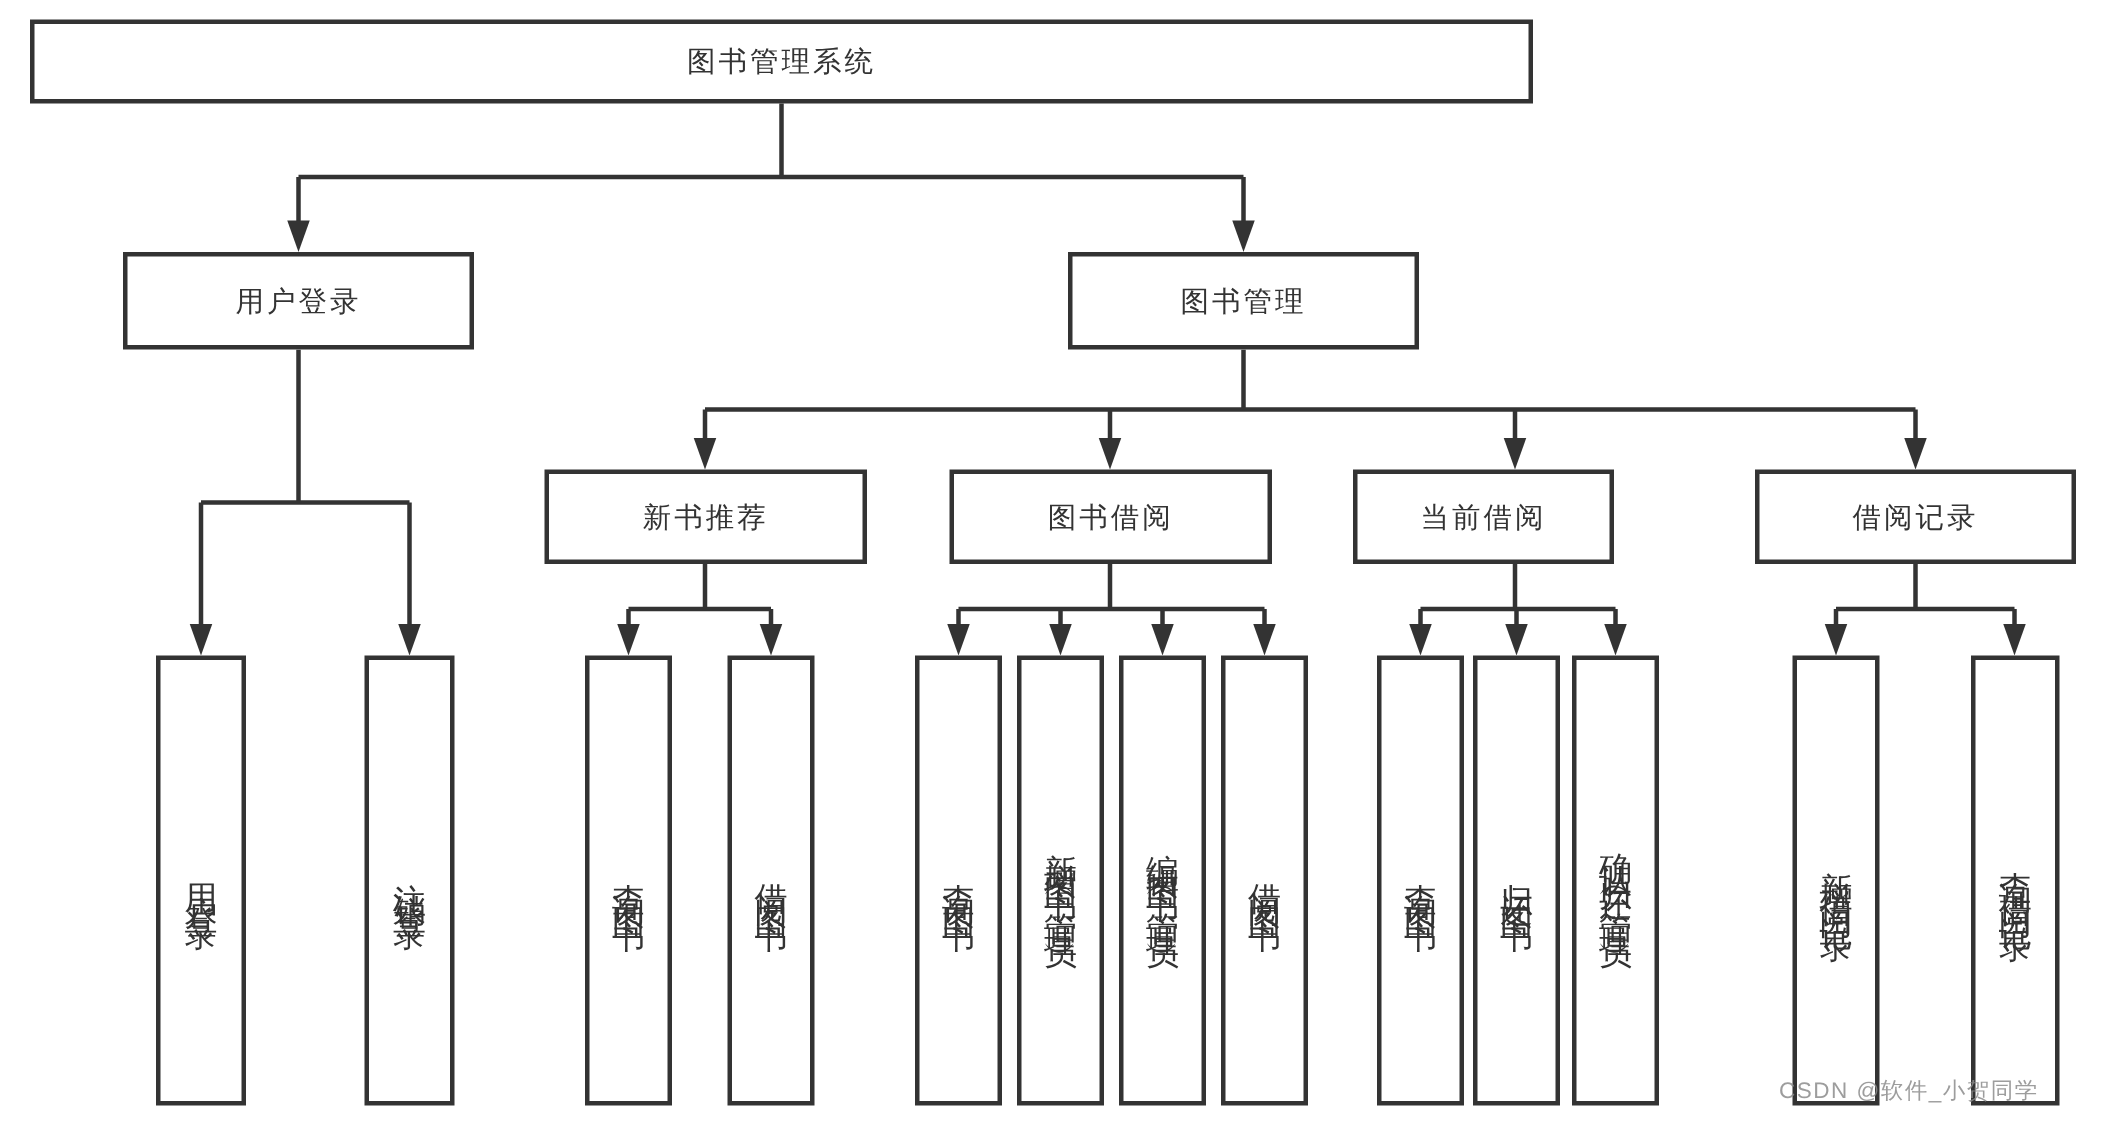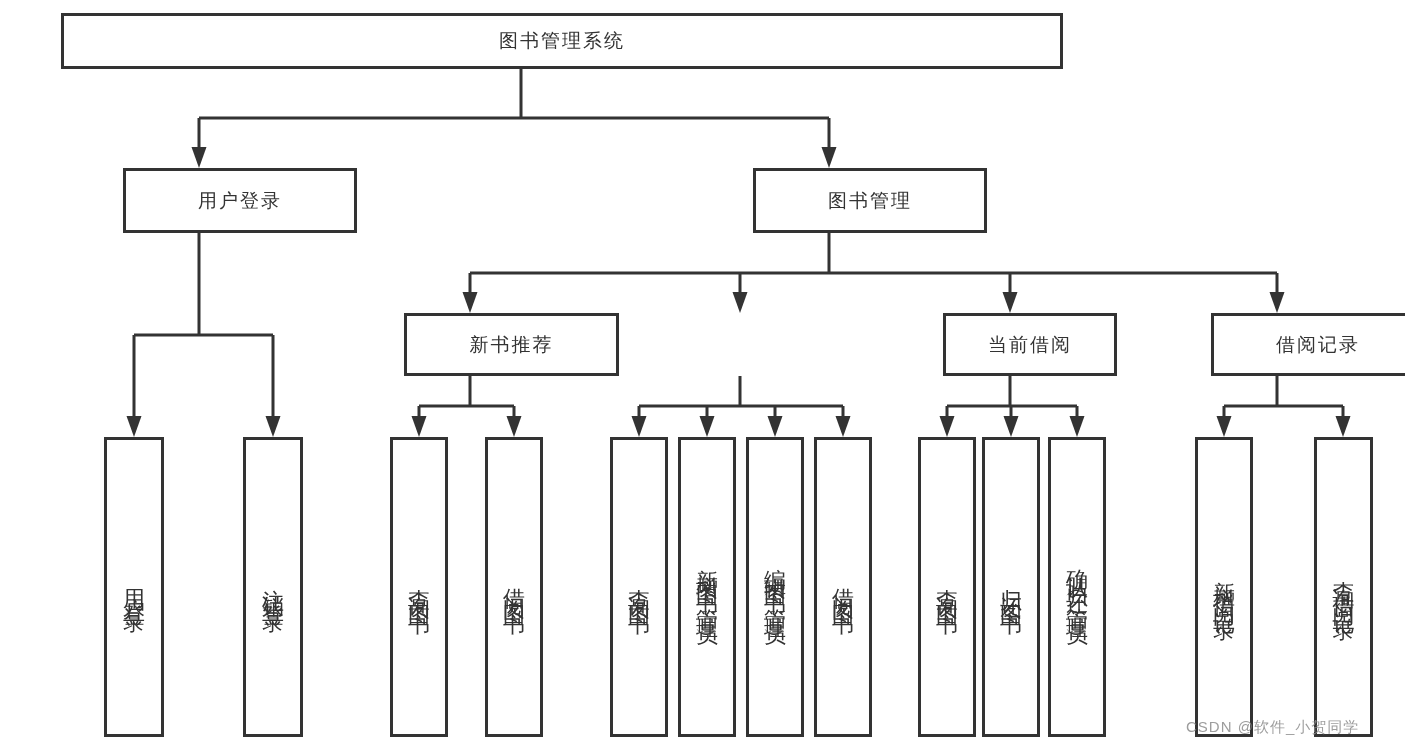--- a/index.html
+++ b/index.html
@@ -39,21 +39,20 @@
     color: #333333;
     display: flex;
     align-items: center;
     justify-content: center;
     text-align: center;
   }
   .h-node {
     font-size: 19px;
     letter-spacing: 2px;
     white-space: nowrap;
-    margin-left: 41px;
   }
   .v-node span {
     writing-mode: vertical-rl;
     text-orientation: mixed;
     font-size: 22px;
     letter-spacing: 8px;
     line-height: 1;
   }
   .watermark {
     position: absolute;
@@ -120,20 +119,21 @@
       <polygon points="1335.5,416 1350.5,416 1343,437"></polygon>
     </g>
   </svg>
 
   <div class="node h-node" style="left:20px; top:13px; width:1002px; height:56px;">图书管理系统</div>
 
   <div class="node h-node" style="left:82px; top:168px; width:234px; height:65px;">用户登录</div>
   <div class="node h-node" style="left:712px; top:168px; width:234px; height:65px;">图书管理</div>
 
   <div class="node h-node" style="left:363px; top:313px; width:215px; height:63px;">新书推荐</div>
+  <div class="node h-node" style="left:633px; top:313px; width:215px; height:63px;">图书借阅</div>
   <div class="node h-node" style="left:902px; top:313px; width:174px; height:63px;">当前借阅</div>
   <div class="node h-node" style="left:1170px; top:313px; width:214px; height:63px;">借阅记录</div>
 
   <div class="node v-node" style="left:104px; top:437px; width:60px; height:300px;">
     <span>用户登录</span>
   </div>
   <div class="node v-node" style="left:243px; top:437px; width:60px; height:300px;">
     <span>注销登录</span>
   </div>
 

